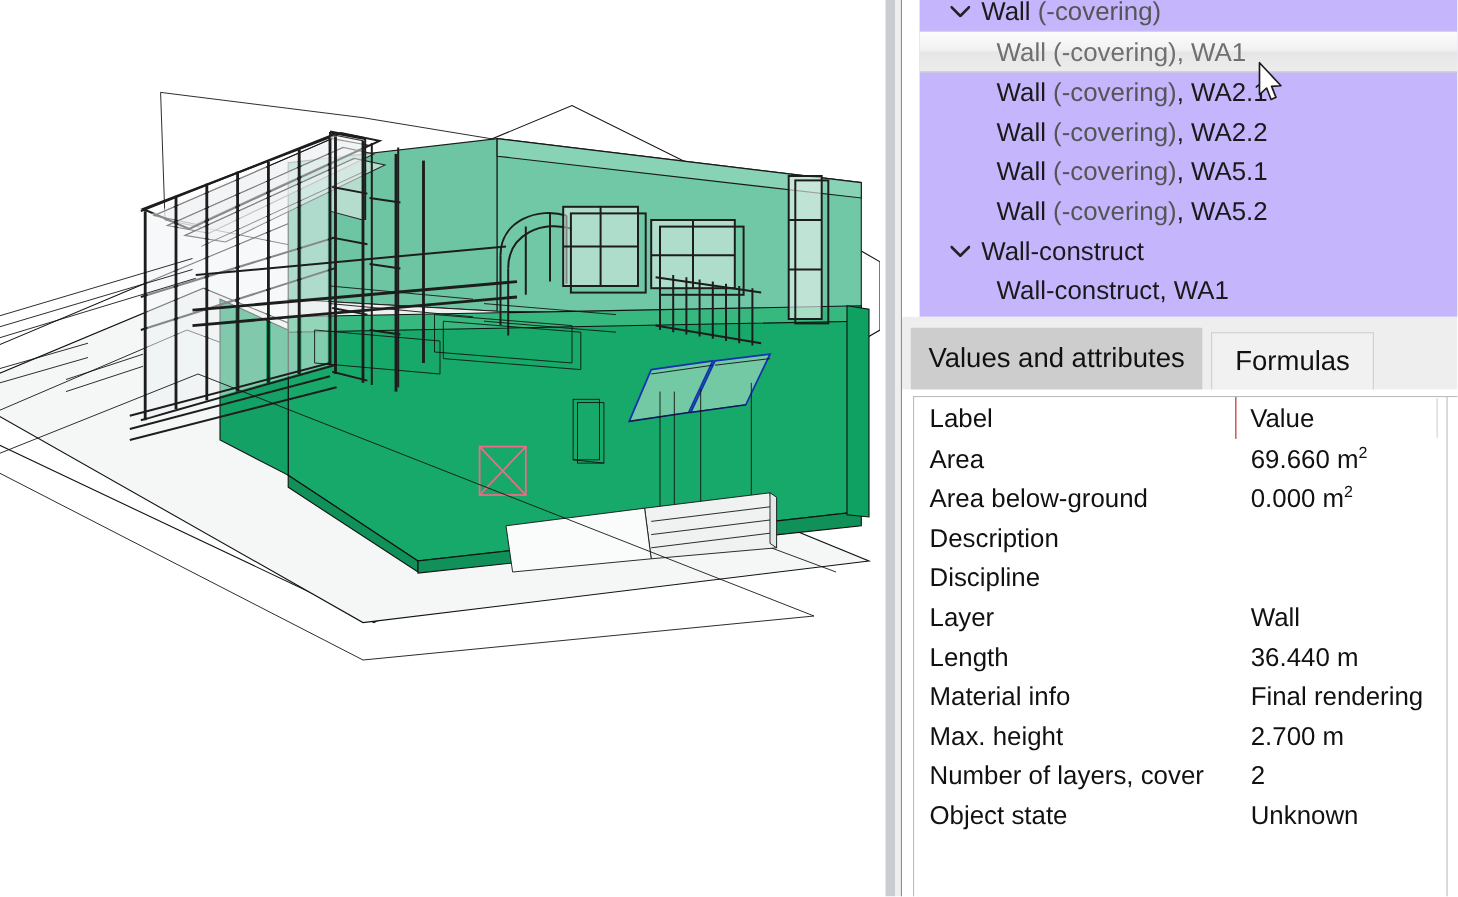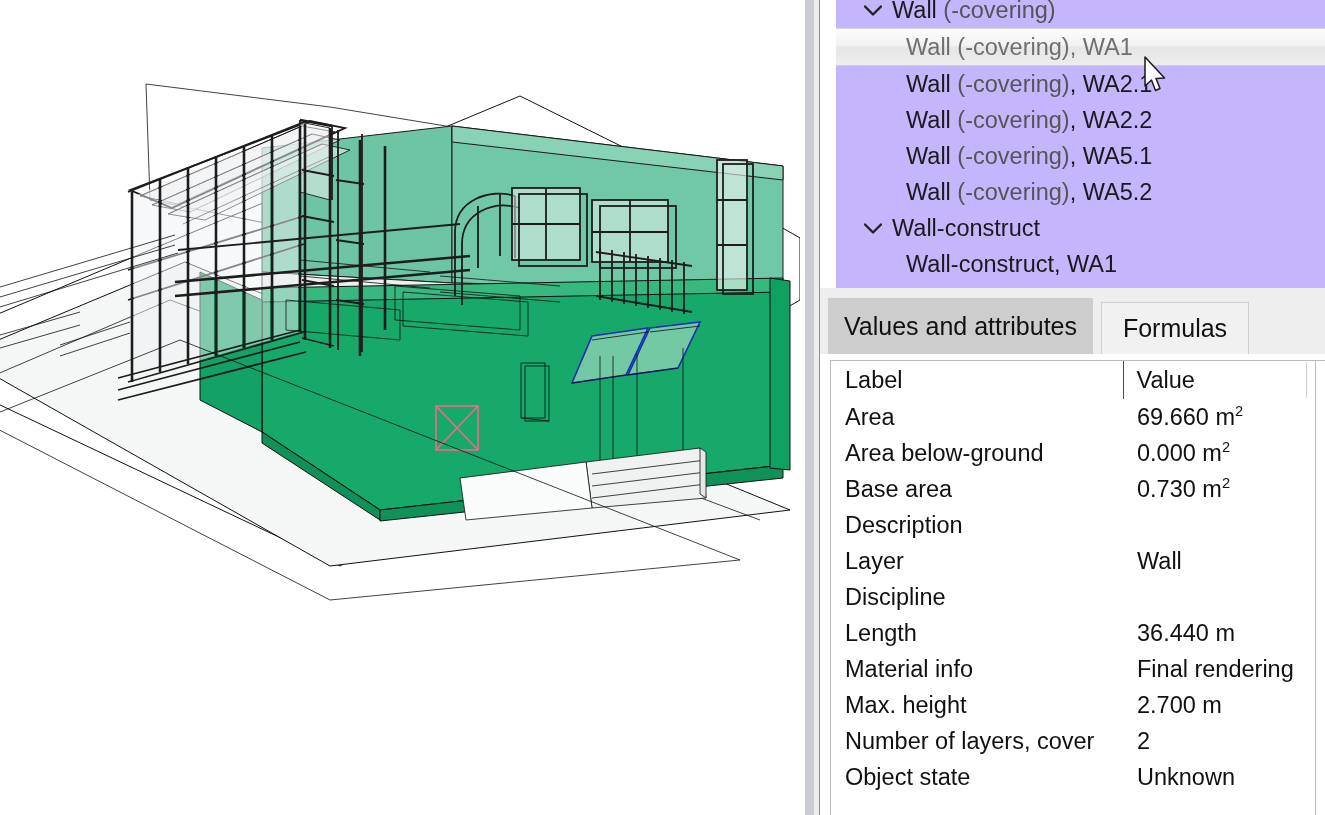--- a/index.html
+++ b/index.html
@@ -377,34 +377,30 @@
         <tbody id="tbody">
             <tr>
               <td>Area</td>
               <td class="val">69.660 m<sup>2</sup></td>
             </tr>
             <tr>
               <td>Area below-ground</td>
               <td class="val">0.000 m<sup>2</sup></td>
             </tr>
             <tr>
-              <td>Base area</td>
-              <td class="val">0.730 m<sup>2</sup></td>
-            </tr>
-            <tr>
               <td>Description</td>
               <td class="val"></td>
             </tr>
             <tr>
+              <td>Discipline</td>
+              <td class="val"></td>
+            </tr>
+            <tr>
               <td>Layer</td>
               <td class="val">Wall</td>
-            </tr>
-            <tr>
-              <td>Discipline</td>
-              <td class="val"></td>
             </tr>
             <tr>
               <td>Length</td>
               <td class="val">36.440 m</td>
             </tr>
             <tr>
               <td>Material info</td>
               <td class="val">Final rendering</td>
             </tr>
             <tr>

